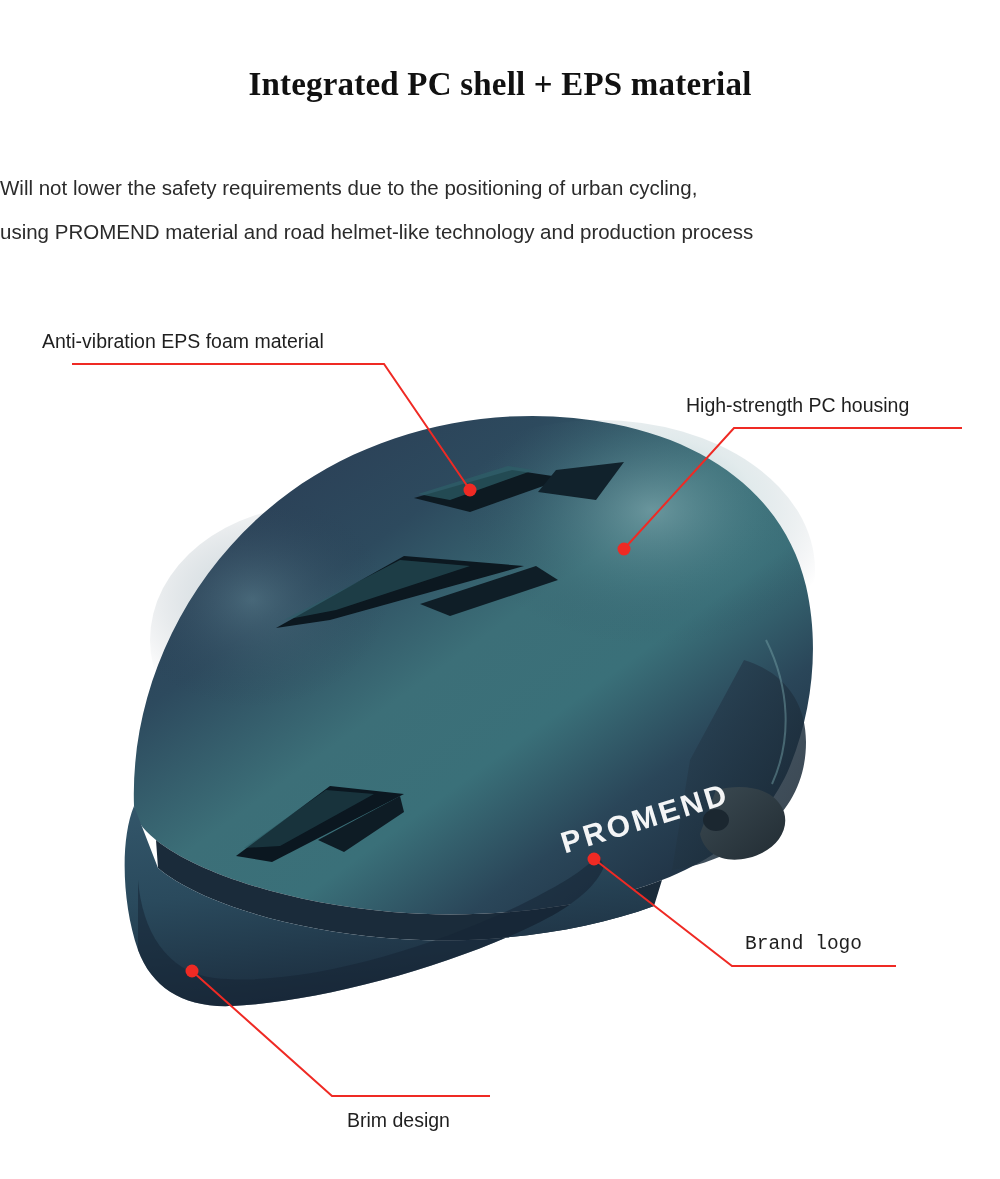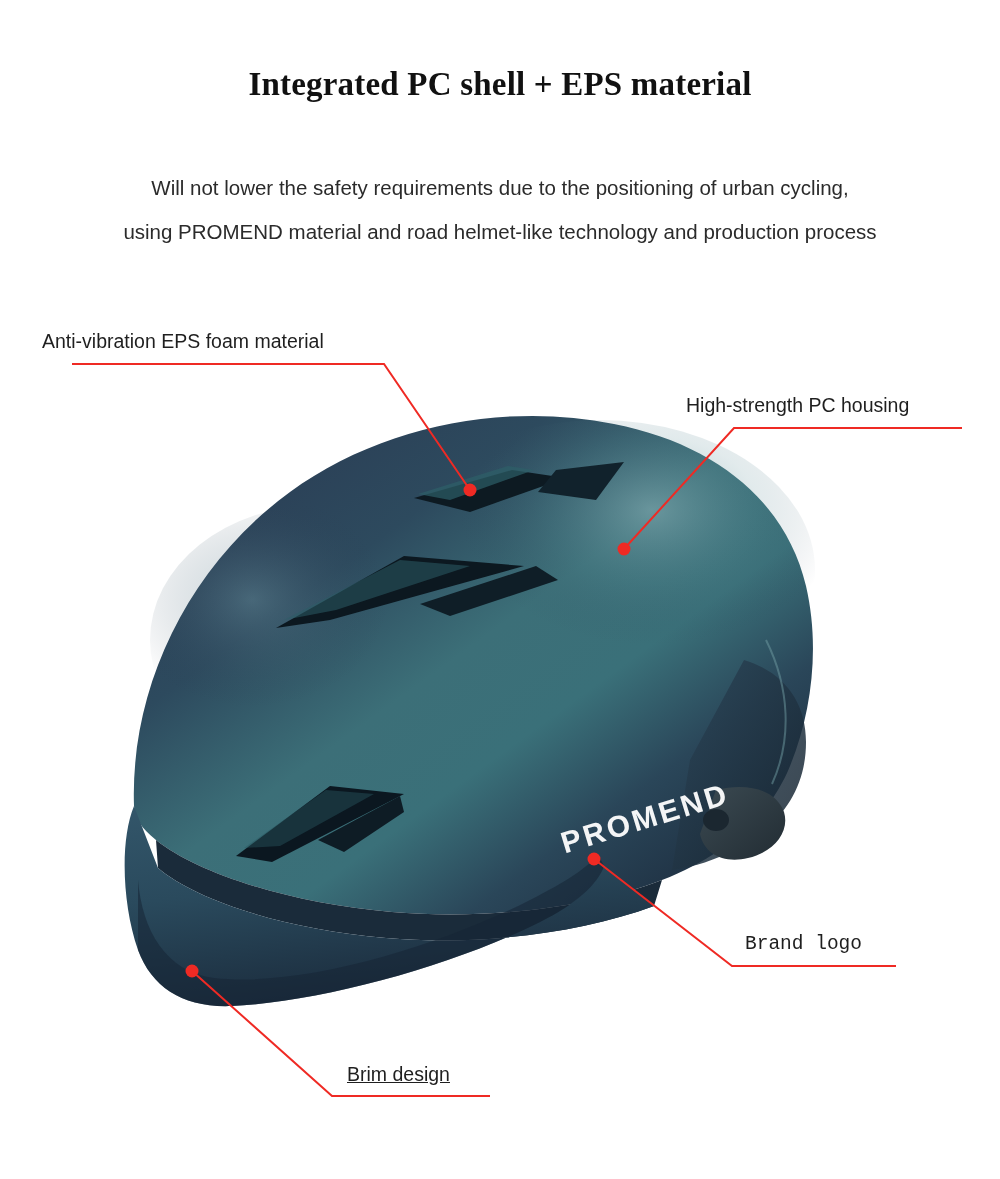--- a/index.html
+++ b/index.html
@@ -29,40 +29,40 @@
     font-weight: bold;
     font-size: 33px;
     letter-spacing: 0.2px;
     color: #111111;
   }
   .subtitle {
     position: absolute;
     top: 166px;
     left: 0;
     width: 1000px;
-    text-align: center;
+    text-align: left;
     font-size: 20.5px;
     line-height: 44px;
     color: #2b2b2b;
   }
   .subtitle .line {
     display: block;
     white-space: nowrap;
   }
   
   .callout {
     position: absolute;
     font-size: 19.5px;
     color: #1f1f1f;
     white-space: nowrap;
   }
   #callout-eps   { left: 42px;  top: 330px; }
   #callout-pc    { left: 686px; top: 394px; }
   #callout-logo  { left: 745px; top: 933px; font-family: Liberation Mono, monospace; }
-  #callout-brim  { left: 347px; top: 1063px; text-decoration: underline; }
+  #callout-brim  { left: 347px; top: 1109px; }
 
   .svg-layer {
     position: absolute;
     inset: 0;
     width: 1000px;
     height: 1179px;
     pointer-events: none;
   }
   .helmet-layer {
     position: absolute;

